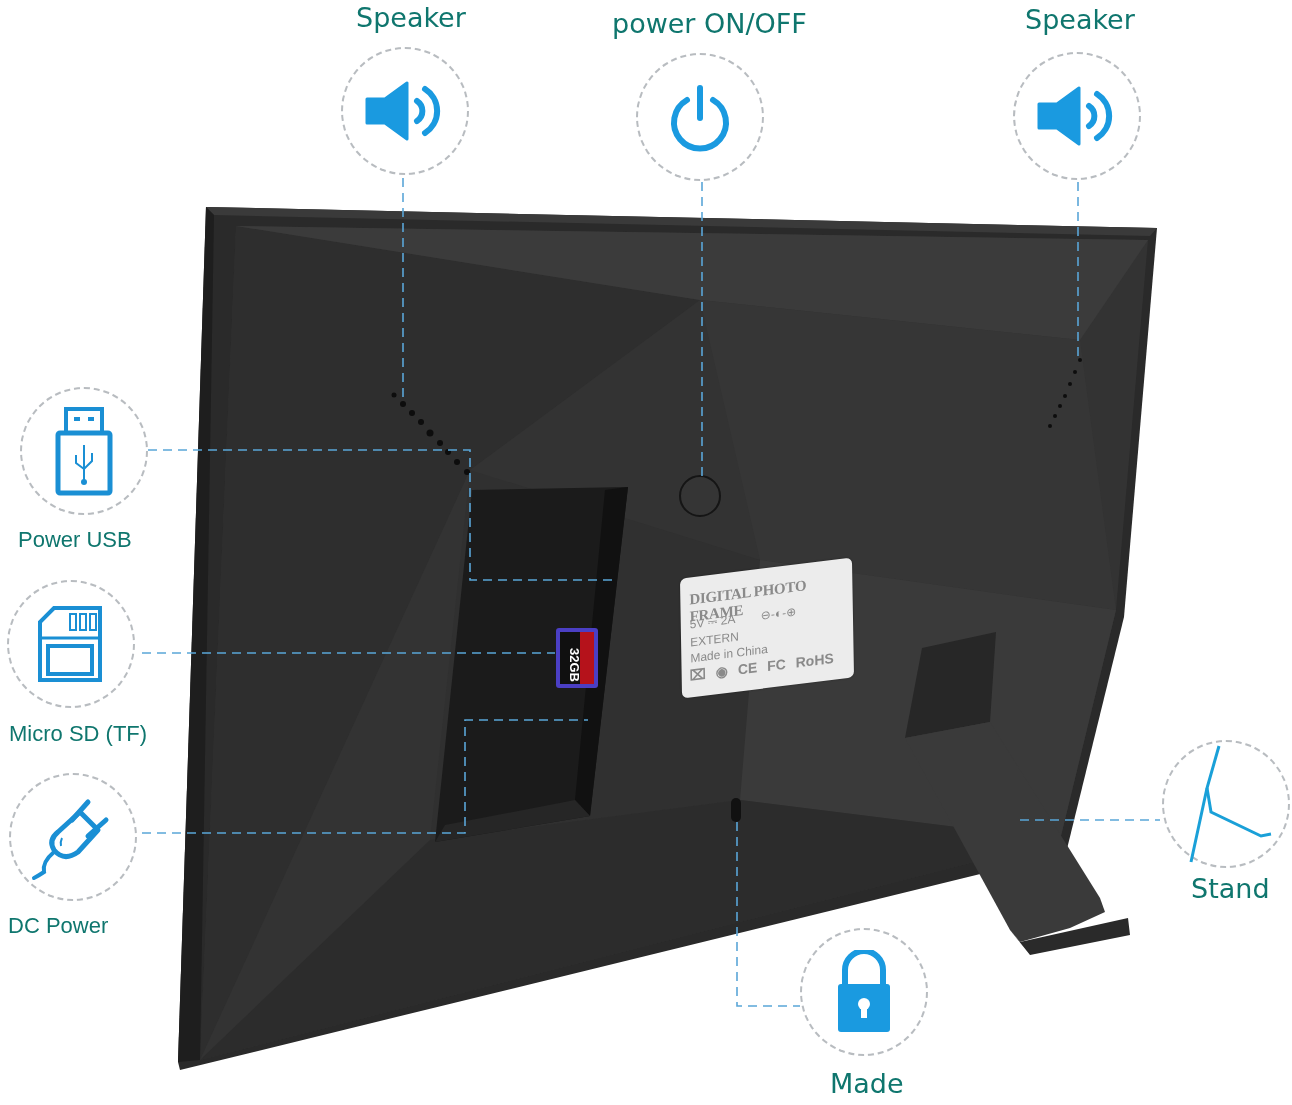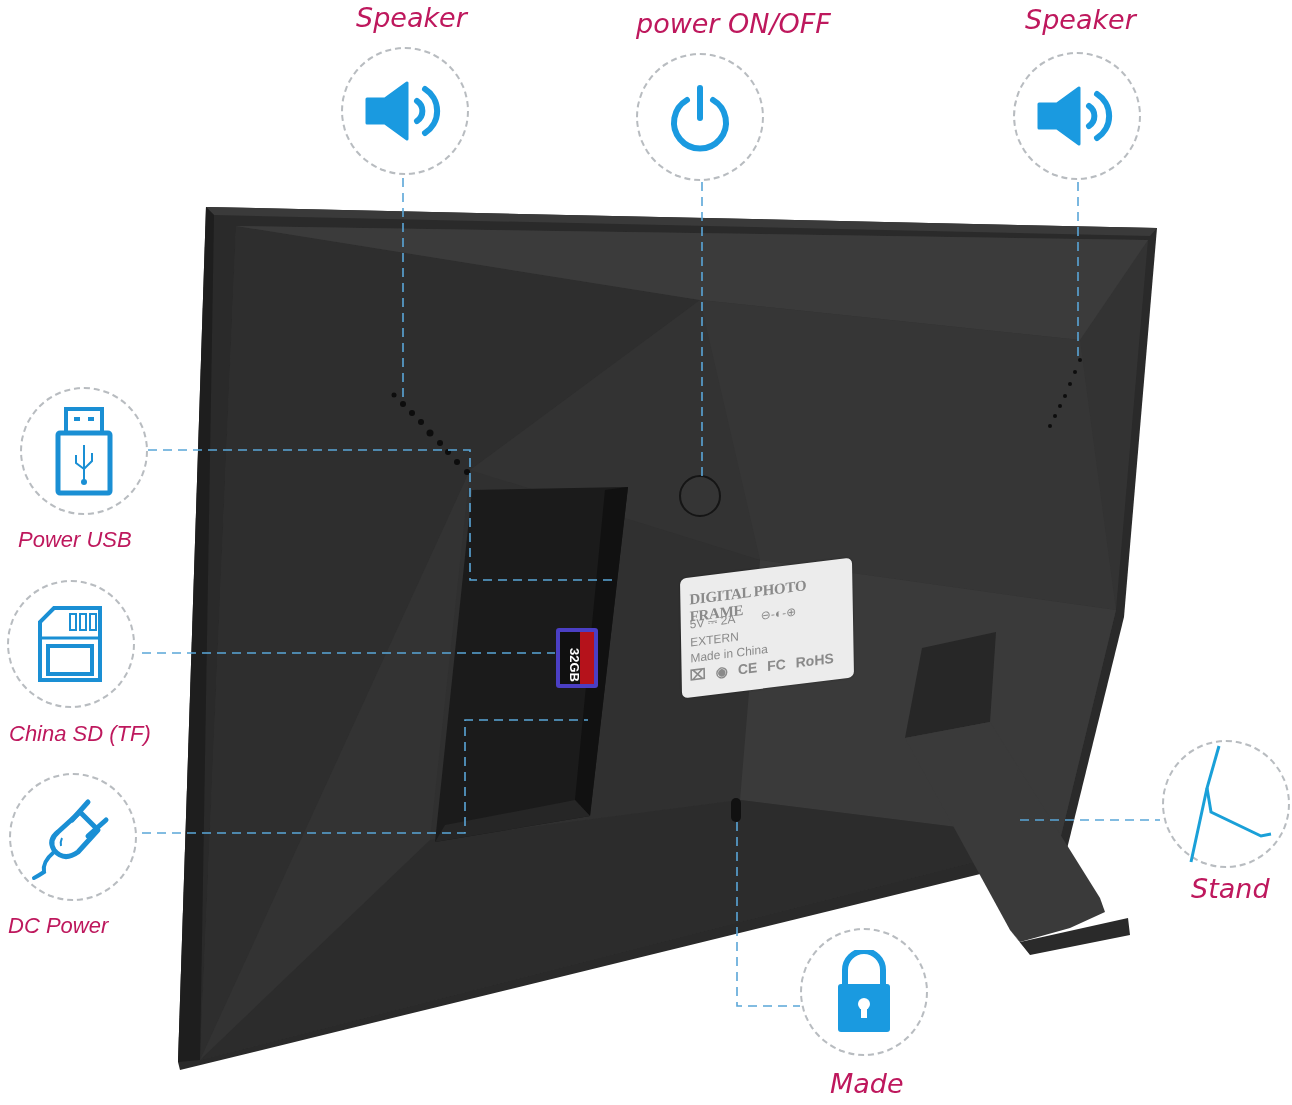--- a/index.html
+++ b/index.html
@@ -1,17 +1,17 @@
 <!DOCTYPE html>
 <html><head>
 <meta charset="utf-8">
 <style>
   html,body{margin:0;padding:0;background:#ffffff;}
   body{width:1292px;height:1105px;position:relative;overflow:hidden;font-family:"Liberation Sans",sans-serif;}
-  .label{position:absolute;color:#be185d;font-family:"DejaVu Sans","Liberation Sans",sans-serif;white-space:nowrap;font-style:italic;}
+  .label{position:absolute;color:#0f766e;font-family:"DejaVu Sans","Liberation Sans",sans-serif;white-space:nowrap;}
   .lbl-top{font-size:27px;}
   .lbl-side{font-size:22px;font-family:"Liberation Sans",sans-serif;}
   .circle{position:absolute;border:2px dashed #b8bcc0;border-radius:50%;box-sizing:border-box;background:#fff;display:flex;align-items:center;justify-content:center;}
   svg.device{position:absolute;left:0;top:0;}
   .sticker{position:absolute;left:681px;top:568px;width:172px;height:120px;background:#ececec;border-radius:6px;transform:skewY(-6deg) rotate(-1deg);color:#8a8a8a;font-family:"Liberation Serif",serif;box-shadow:0 0 2px rgba(0,0,0,.4);}
   .sticker .t{position:absolute;left:9px;top:14px;font-size:15px;font-weight:bold;letter-spacing:-0.3px;}
   .sticker .l{position:absolute;left:9px;font-size:12px;font-family:"Liberation Sans",sans-serif;}
   .sticker .marks{position:absolute;left:8px;top:90px;font-size:14px;font-weight:bold;font-family:"Liberation Sans",sans-serif;word-spacing:6px;}
 </style>
 </head>
@@ -97,21 +97,21 @@
 
 <div class="label lbl-top" style="left:356px;top:2px;">Speaker</div>
 <div class="circle" style="left:341px;top:47px;width:128px;height:128px;">
   <svg width="84" height="64" viewBox="0 0 84 64">
     <polygon points="4,20 22,20 44,4 44,60 22,44 4,44" fill="#1a9ae0" stroke="#1a9ae0" stroke-width="3" stroke-linejoin="round"></polygon>
     <path d="M54,22 A12,12 0 0 1 54,42" stroke="#1a9ae0" stroke-width="6" fill="none" stroke-linecap="round"></path>
     <path d="M62,10 A26,26 0 0 1 62,54" stroke="#1a9ae0" stroke-width="6" fill="none" stroke-linecap="round"></path>
   </svg>
 </div>
 
-<div class="label lbl-top" style="left:636px;top:8px;">power ON/OFF</div>
+<div class="label lbl-top" style="left:612px;top:8px;">power ON/OFF</div>
 <div class="circle" style="left:636px;top:53px;width:128px;height:128px;">
   <svg width="70" height="70" viewBox="0 0 70 70">
     <path d="M22,18 A26,26 0 1 0 48,18" stroke="#1a9ae0" stroke-width="6" fill="none" stroke-linecap="round"></path>
     <line x1="35" y1="6" x2="35" y2="36" stroke="#1a9ae0" stroke-width="6" stroke-linecap="round"></line>
   </svg>
 </div>
 
 <div class="label lbl-top" style="left:1025px;top:4px;">Speaker</div>
 <div class="circle" style="left:1013px;top:52px;width:128px;height:128px;">
   <svg width="84" height="64" viewBox="0 0 84 64">
@@ -137,21 +137,21 @@
 <div class="circle" style="left:7px;top:580px;width:128px;height:128px;">
   <svg width="70" height="80" viewBox="0 0 70 80">
     <path d="M18,4 H64 V76 H4 V18 Z" fill="none" stroke="#1a8fd4" stroke-width="4"></path>
     <rect x="34" y="10" width="6" height="16" fill="none" stroke="#1a8fd4" stroke-width="2"></rect>
     <rect x="44" y="10" width="6" height="16" fill="none" stroke="#1a8fd4" stroke-width="2"></rect>
     <rect x="54" y="10" width="6" height="16" fill="none" stroke="#1a8fd4" stroke-width="2"></rect>
     <line x1="4" y1="34" x2="64" y2="34" stroke="#1a8fd4" stroke-width="3"></line>
     <rect x="12" y="42" width="44" height="28" fill="none" stroke="#1a8fd4" stroke-width="4"></rect>
   </svg>
 </div>
-<div class="label lbl-side" style="left:9px;top:721px;">China SD (TF)</div>
+<div class="label lbl-side" style="left:9px;top:721px;">Micro SD (TF)</div>
 
 <div class="circle" style="left:9px;top:773px;width:128px;height:128px;">
   <svg width="90" height="90" viewBox="0 0 90 90">
     <path d="M30,40 L52,20 L70,38 L50,60 Q36,70 26,58 Q20,48 30,40 Z" fill="none" stroke="#1a8fd4" stroke-width="5" stroke-linejoin="round"></path>
     <line x1="44" y1="28" x2="60" y2="10" stroke="#1a8fd4" stroke-width="5" stroke-linecap="round"></line>
     <line x1="60" y1="44" x2="78" y2="28" stroke="#1a8fd4" stroke-width="5" stroke-linecap="round"></line>
     <path d="M26,60 Q14,70 16,80 Q10,84 6,86" fill="none" stroke="#1a8fd4" stroke-width="4" stroke-linecap="round"></path>
     <path d="M34,46 Q32,50 33,54" fill="none" stroke="#1a8fd4" stroke-width="2"></path>
   </svg>
 </div>

